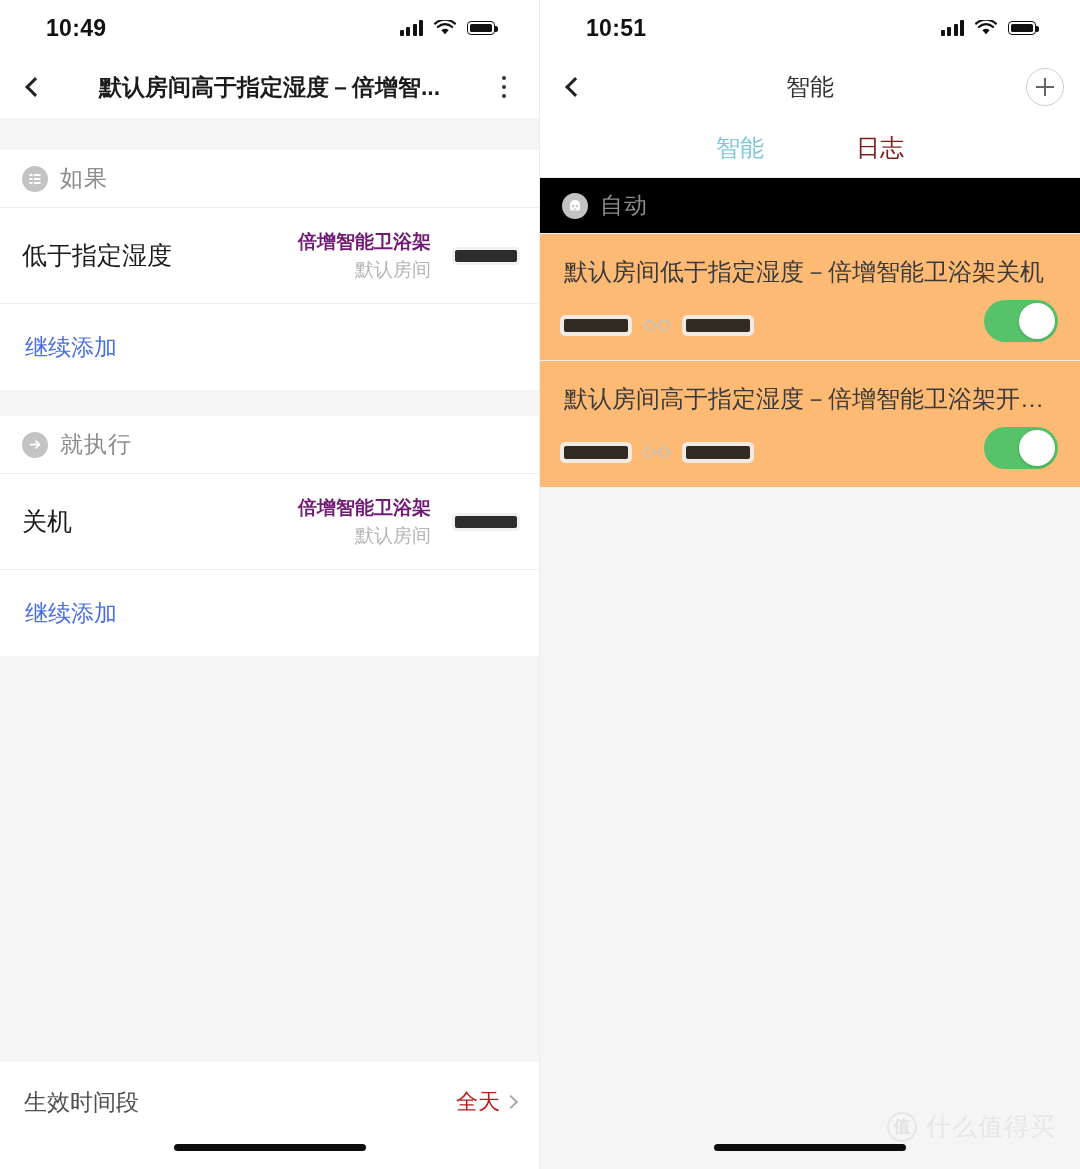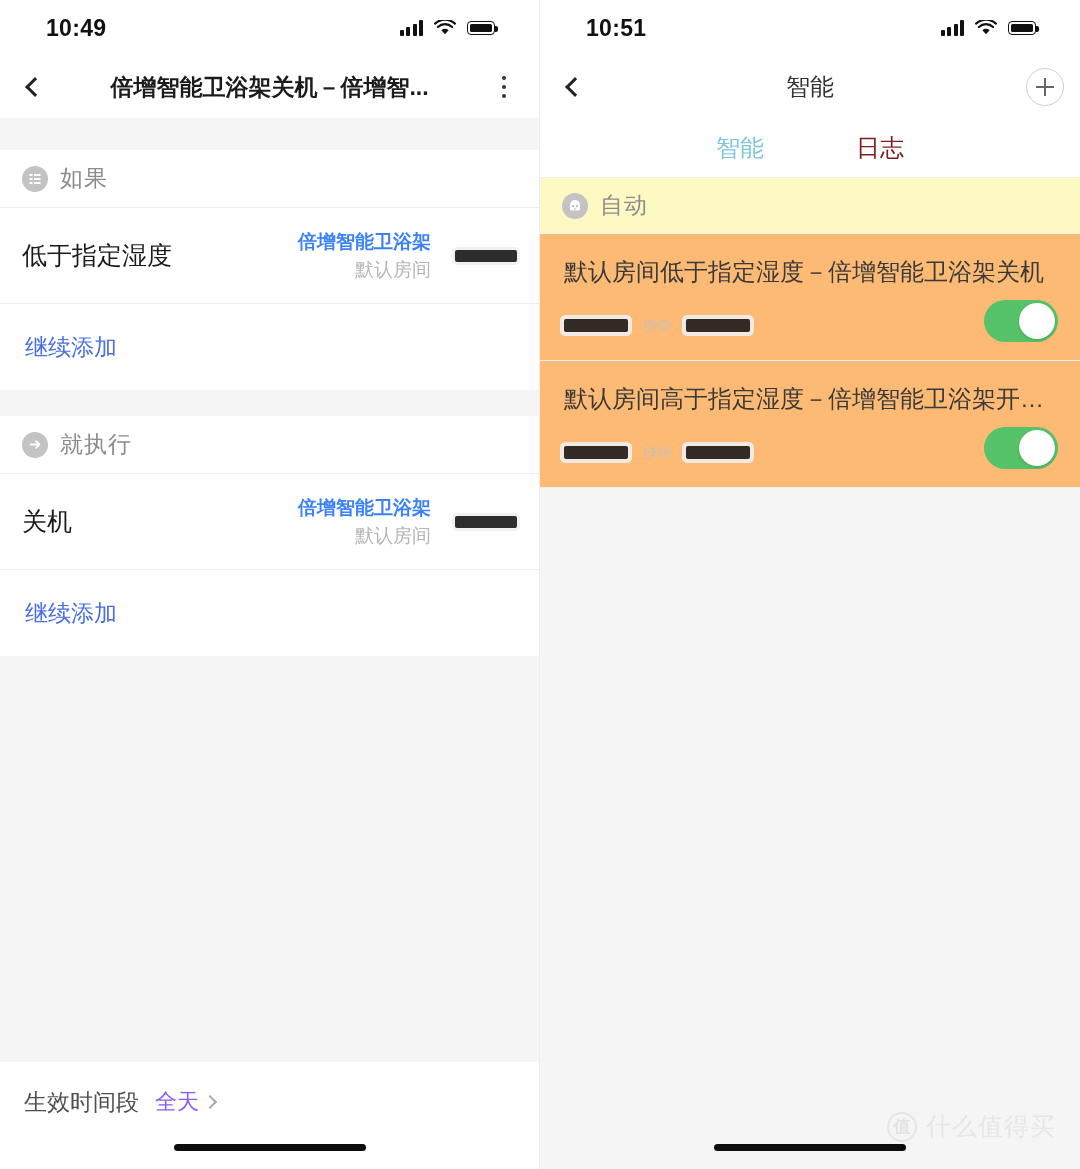--- a/index.html
+++ b/index.html
@@ -109,45 +109,45 @@
   .sec-label { font-size:23px; color:#8c8c8c; letter-spacing:1px; }
 
   .rule-row {
     min-height:96px; display:flex; align-items:center;
     padding:0 22px 0 22px;
     border-bottom:1px solid #efefef;
     gap:10px;
   }
   .rule-title { font-size:25px; color:#1a1a1a; font-weight:500; flex:1; }
   .rule-meta { text-align:right; line-height:1.35; }
-  .rule-dev { font-size:19px; color:#3b82f6; font-weight:bold; }
+  .rule-dev { font-size:19px; color:#701a75; font-weight:bold; }
   .rule-room { font-size:19px; color:#b5b5b5; margin-top:2px; }
   .redact {
     width:62px; height:12px; border-radius:2px;
     background:#1c1c1c;
     box-shadow:0 0 0 3px #f0f0f0;
     margin-left:14px; flex:0 0 auto;
     opacity:0.92;
   }
   .add-row {
     height:86px; display:flex; align-items:center;
     padding-left:25px;
   }
   .add-link { font-size:23px; color:#4a6fe3; font-weight:500; cursor:pointer; }
 
   .bottom-bar {
     position:absolute; left:0; bottom:0;
     width:540px; height:107px; background:#ffffff;
   }
   .bottom-row {
     height:80px; display:flex; align-items:center;
-    padding:0 24px;
+    justify-content:space-between; padding:0 24px;
   }
   .bb-label { font-size:23px; color:#4f4f4f; }
-  .bb-value { font-size:22px; color:#8b5cf6; display:flex; align-items:center; gap:6px;margin-left:16px; }
+  .bb-value { font-size:22px; color:#b91c1c; display:flex; align-items:center; gap:6px;margin-left:16px; }
   .chev-right {
     width:10px; height:10px;
     border-right:2px solid #a8a8a8; border-top:2px solid #a8a8a8;
     transform:rotate(45deg);
   }
   .home-ind {
     position:absolute; bottom:18px; left:50%; transform:translateX(-50%);
     width:192px; height:7px; border-radius:4px; background:#0d0d0d;
   }
 
@@ -158,21 +158,21 @@
     gap:0; border-bottom:1px solid #ededed;
   }
   .tab {
     width:140px; text-align:center;
     font-size:24px; color:#7f1d1d; cursor:pointer;
   }
   .tab.active { color:#7fc6da; }
 
   .auto-head {
     height:56px; display:flex; align-items:center; gap:12px;
-    padding-left:22px; background:#fef9c3;
+    padding-left:22px; background:#000000;
     border-bottom:1px solid #efefef;
   }
   .auto-item {
     background:#fdba74; padding:22px 22px 20px 24px;
     border-bottom:1px solid #efefef;
     position:relative;
   }
   .auto-name {
     font-size:24px; color:#3a3a3a; font-weight:500;
     white-space:nowrap; overflow:hidden; text-overflow:ellipsis;
@@ -236,21 +236,21 @@
         <span class="ico-batt">
             <i></i>
           </span>
       </div>
     </div>
 
     <div class="navbar">
       <div class="nav-back">
         <span class="chev-left"></span>
       </div>
-      <div class="nav-title">倍增智能卫浴架关机－倍增智...</div>
+      <div class="nav-title">默认房间高于指定湿度－倍增智...</div>
       <div class="nav-right">
         <span class="dots-v">
             <span></span>
             <span></span>
             <span></span>
           </span>
       </div>
     </div>
 
     <div class="gap-band" style="height:32px"></div>

